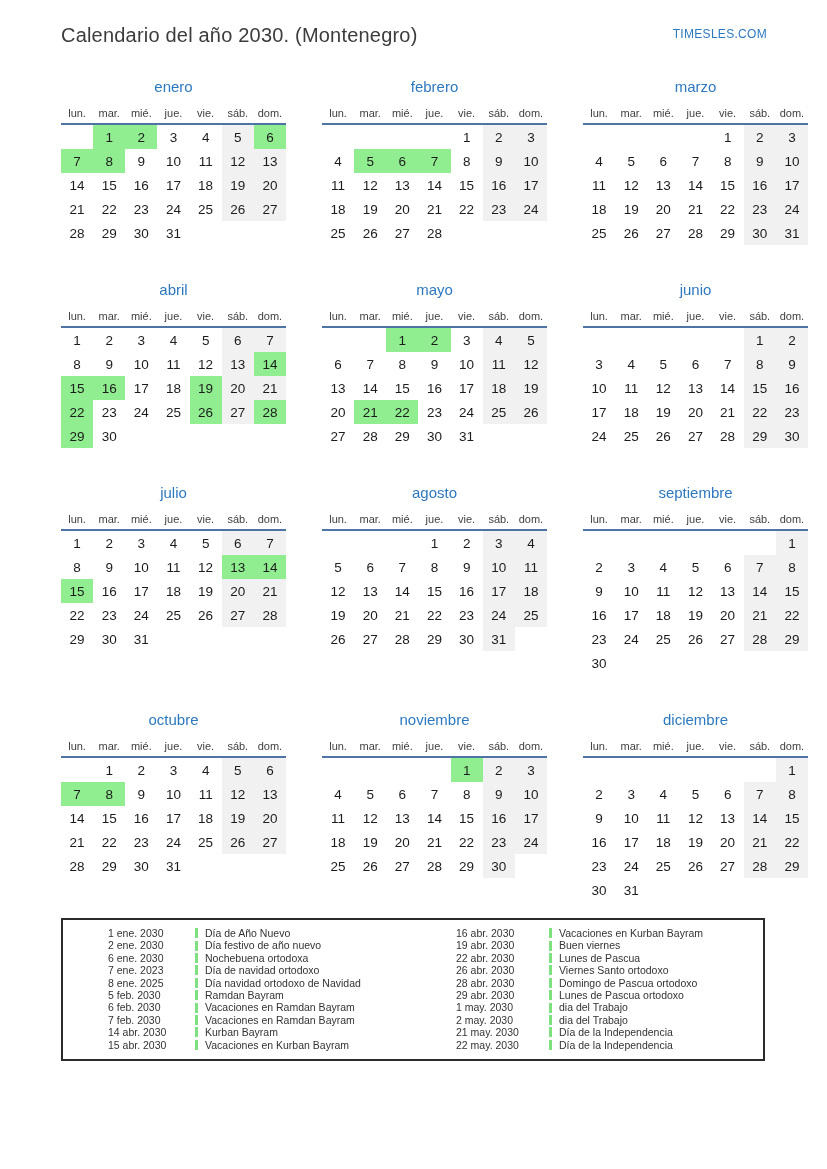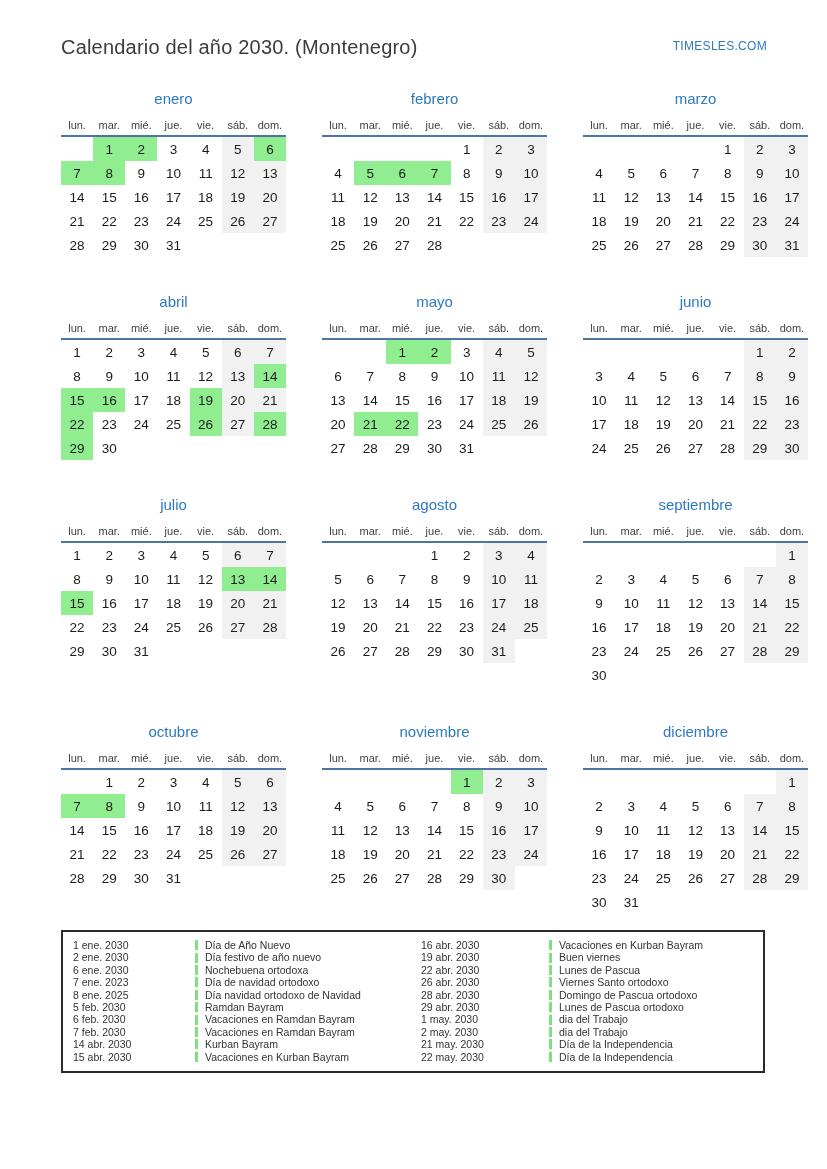--- a/index.html
+++ b/index.html
@@ -9,21 +9,21 @@
     --weekend:#f1f1f1;
     --bar:#7ee07e;
     --border:#2b2b2b;
   }
   *{box-sizing:border-box;}
   html,body{margin:0;padding:0;}
   body{
     width:827px;min-height:1169px;background:#ffffff;
     font-family:"Liberation Sans",sans-serif;color:#1c1c1c;
   }
-  .page{padding:34px 60px 0 61px;}
+  .page{padding:22px 60px 0 61px;}
   .page-header{display:flex;justify-content:space-between;align-items:flex-start;}
   .page-title{font-size:20px;font-weight:400;color:#3c3c3c;margin:0;line-height:26px;letter-spacing:.2px;}
   .site-link{font-size:12px;color:var(--accent);text-decoration:none;margin-top:5px;letter-spacing:.3px;cursor:pointer;}
   .months-grid{
     margin-top:30px;display:grid;
     grid-template-columns:repeat(3,225px);
     column-gap:11px;row-gap:20px;gap:36px;
   }
   .month{width:225px;}
   .month-title{text-align:center;color:var(--accent);font-size:15px;height:18px;line-height:18px;margin-bottom:9px;}
@@ -34,21 +34,21 @@
   .day.weekend{background:var(--weekend);}
   .day.holiday{background:var(--holiday);}
   .legend{
     margin-top:16px;width:704px;border:2px solid var(--border);
     padding:7px 10px 8px 10px;
   }
   .legend-grid{
     display:grid;grid-template-columns:122px 226px 128px 1fr;
     font-size:10.5px;line-height:12.4px;color:#333;
   }
-  .lg-date{white-space:nowrap;}
+  .lg-date{white-space:nowrap;margin-left:35px;}
   .lg-name{display:flex;align-items:center;white-space:nowrap;}
   .lg-bar{display:inline-block;width:3px;height:10px;background:var(--bar);margin-right:7px;flex:0 0 3px;}
 </style>
 </head>
 <body>
 
 <div class="page">
   <div class="page-header">
     <h1 class="page-title">Calendario del año 2030. (Montenegro)</h1>
     <a class="site-link">TIMESLES.COM</a>

